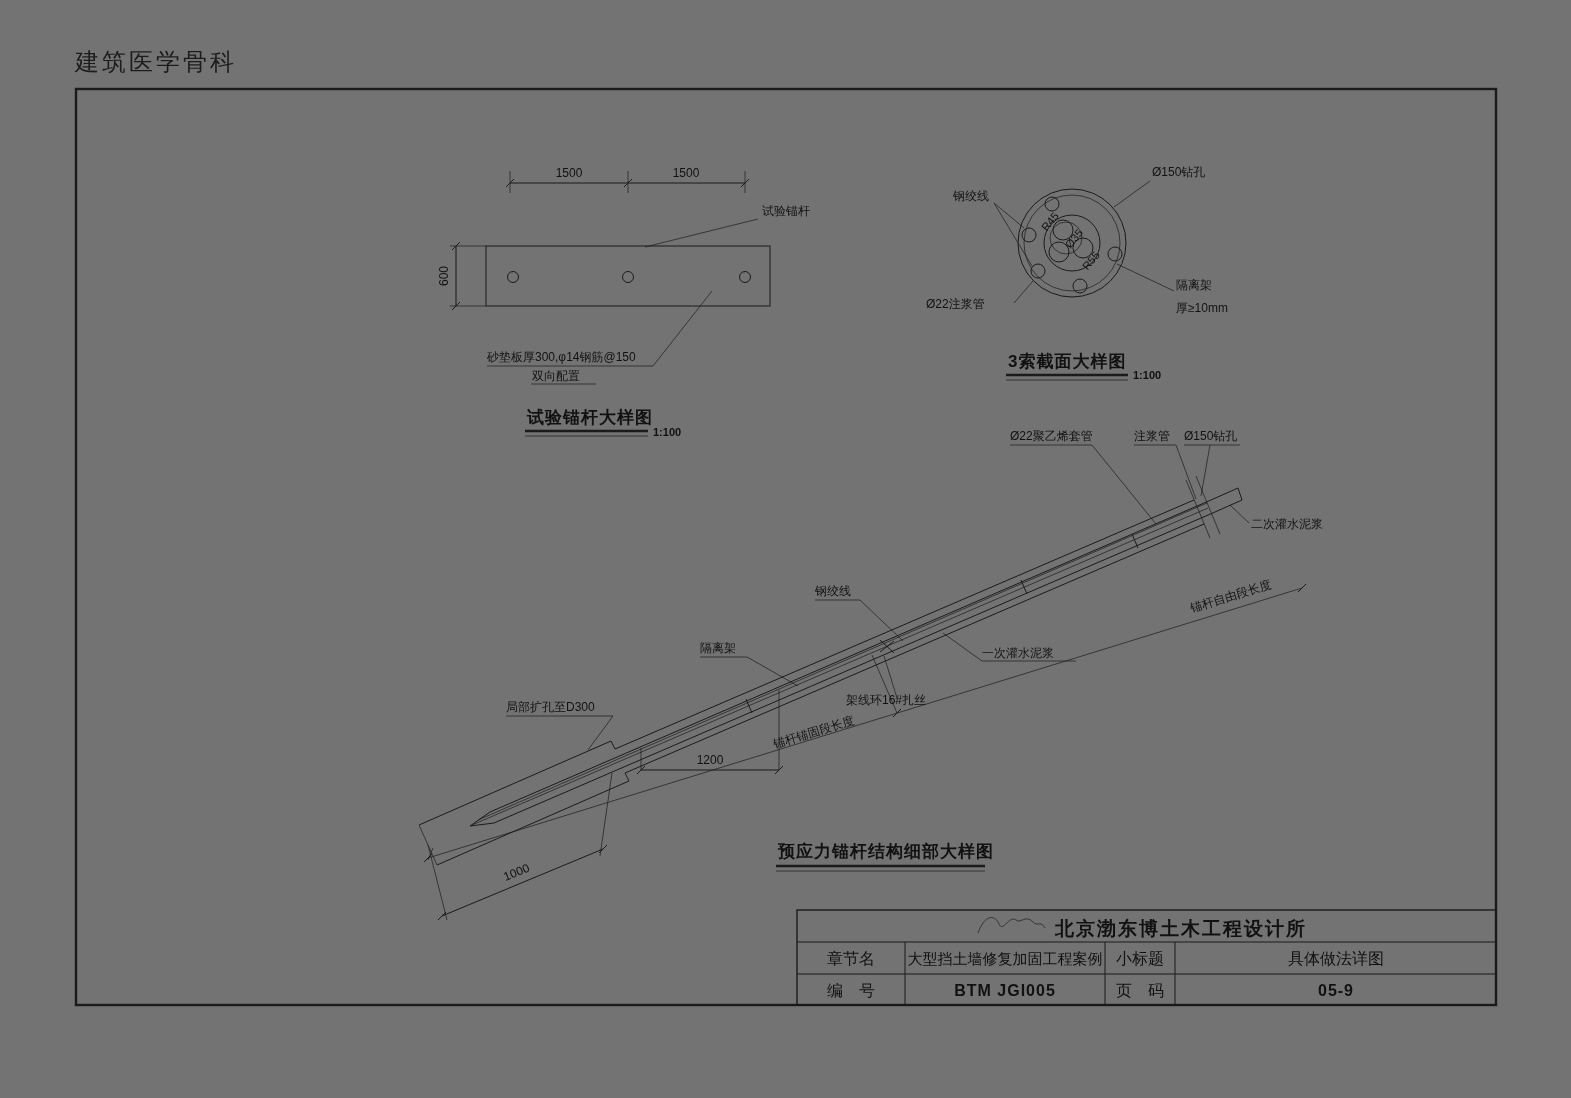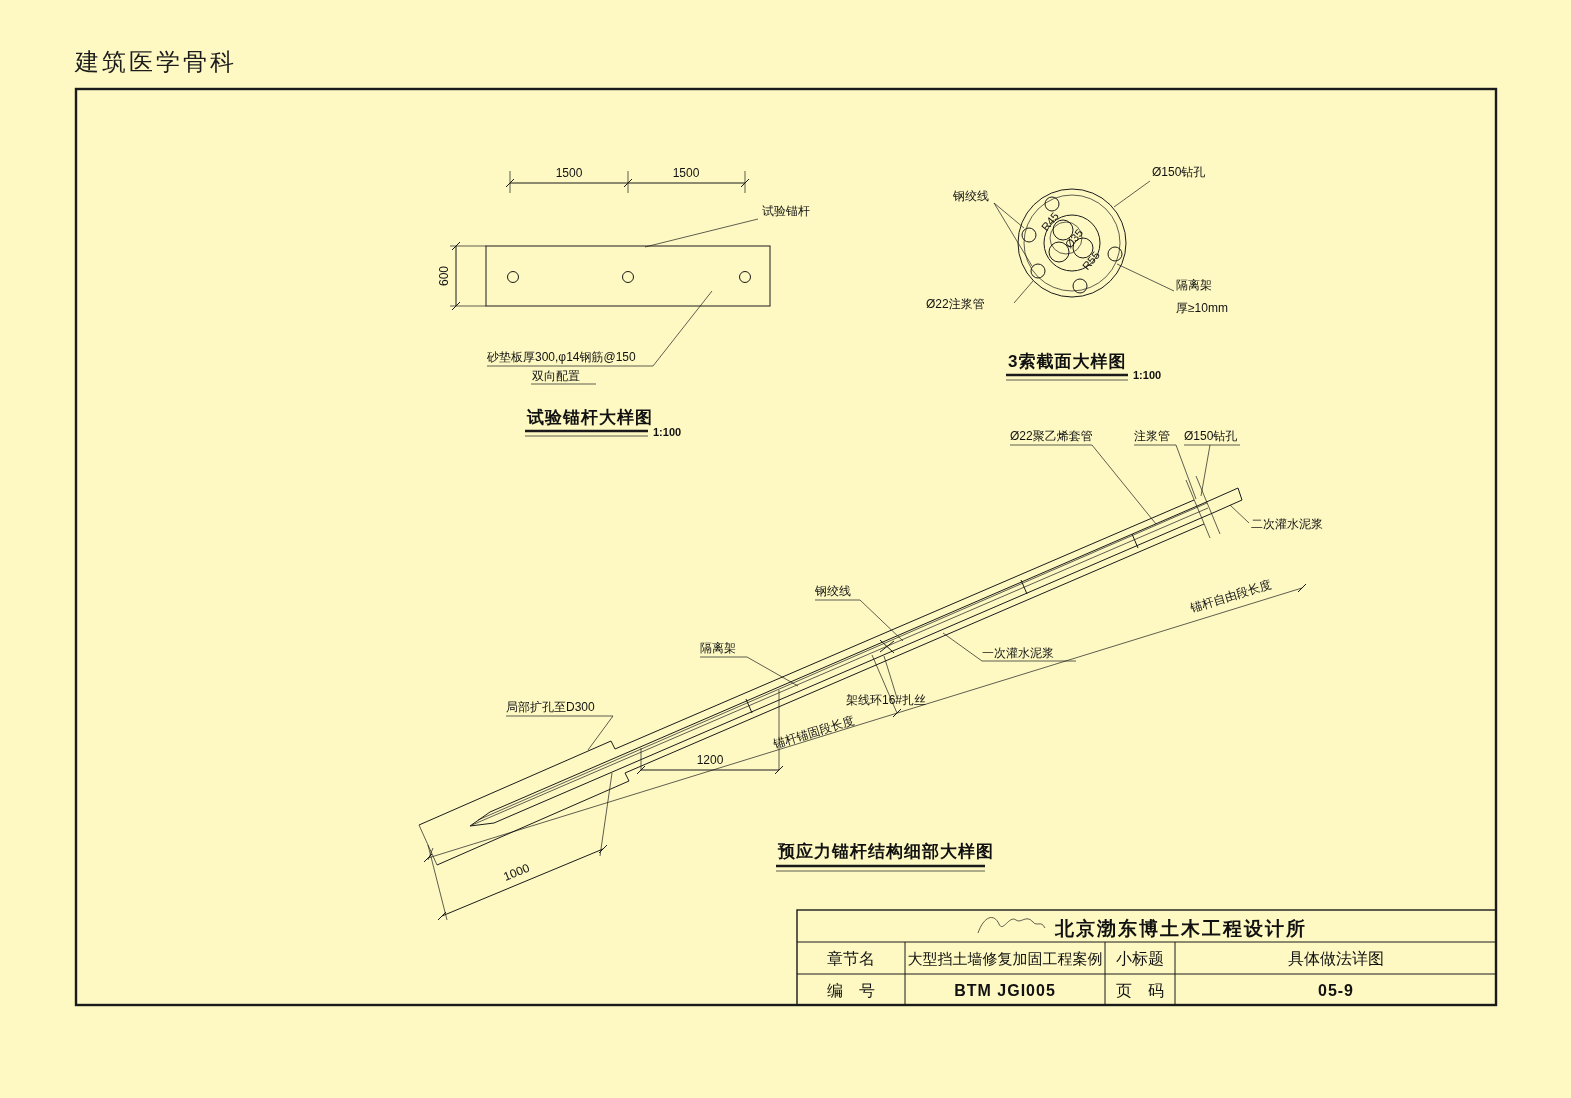--- a/index.html
+++ b/index.html
@@ -1,16 +1,16 @@
 <!DOCTYPE html>
 <html><head>
 <meta charset="utf-8">
 <style>
   html,body{margin:0;padding:0;background:#e8e8e8;}
-  .page{position:relative;width:1571px;height:1098px;background:#fef9c3;overflow:hidden;
+  .page{position:relative;width:1571px;height:1098px;background:#737373;overflow:hidden;
         font-family:"Liberation Sans", sans-serif;}
   .hdr{position:absolute;left:75px;top:46px;font-family:"DejaVu Serif", serif;
        font-size:24px;letter-spacing:3px;color:#1c1c1c;}
   svg{position:absolute;left:0;top:0;}
   svg .ln{stroke:#1b1b1b;stroke-width:1;fill:none;}
   svg .thin{stroke:#1b1b1b;stroke-width:0.7;fill:none;}
   svg .thk{stroke:#1b1b1b;stroke-width:2.4;fill:none;}
   svg .mid{stroke:#1b1b1b;stroke-width:1.4;fill:none;}
   svg text{fill:#111;font-family:"Liberation Sans", sans-serif;font-size:12px;}
   svg text.ttl{font-size:17px;font-weight:bold;letter-spacing:1px;}

